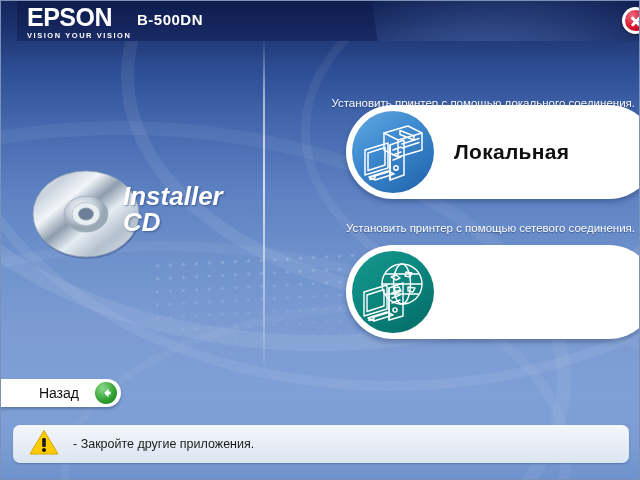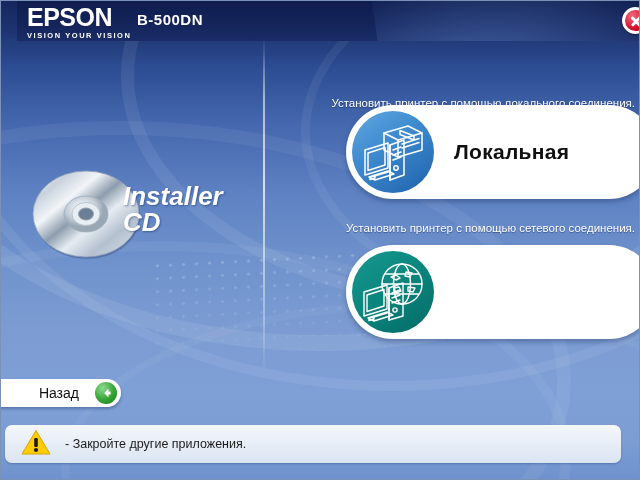--- a/index.html
+++ b/index.html
@@ -196,21 +196,21 @@
   }
   .back-circle{
     width:22px; height:22px; border-radius:50%;
     background:radial-gradient(circle at 35% 28%, #8fd98f 0%, #3aa83a 50%, #137a13 100%);
     display:flex; align-items:center; justify-content:center;
     flex:0 0 22px;
   }
 
   
   .warn-bar{
-    position:absolute; left:4px; top:424px;
+    position:absolute; left:12px; top:424px;
     width:616px; height:38px;
     background:linear-gradient(180deg,#f4f7fb 0%,#e6edf6 55%,#dbe5f1 100%);
     border-radius:7px;
     box-shadow:0 1px 2px rgba(20,40,90,.3);
     display:flex; align-items:center;
   }
   .warn-icon{ margin-left:16px; flex:0 0 30px; }
   .warn-text{
     margin-left:14px; font-size:12.5px; color:#1b1b1b;
   }

